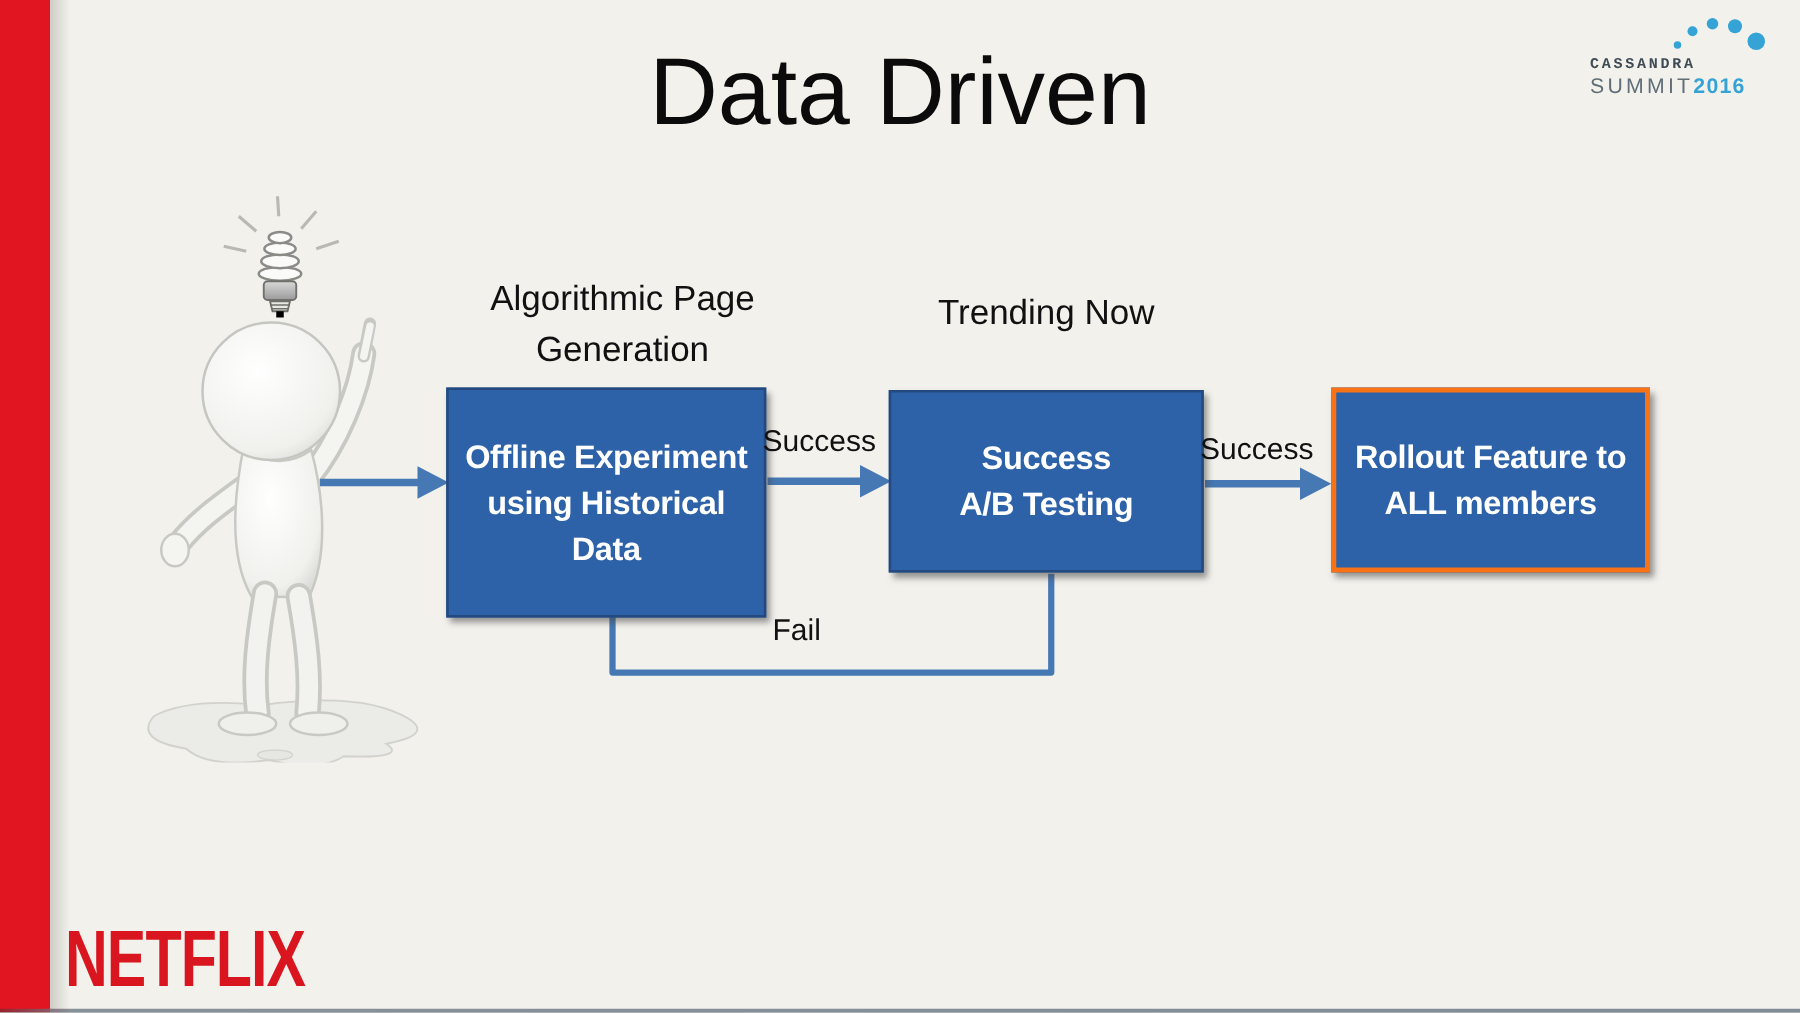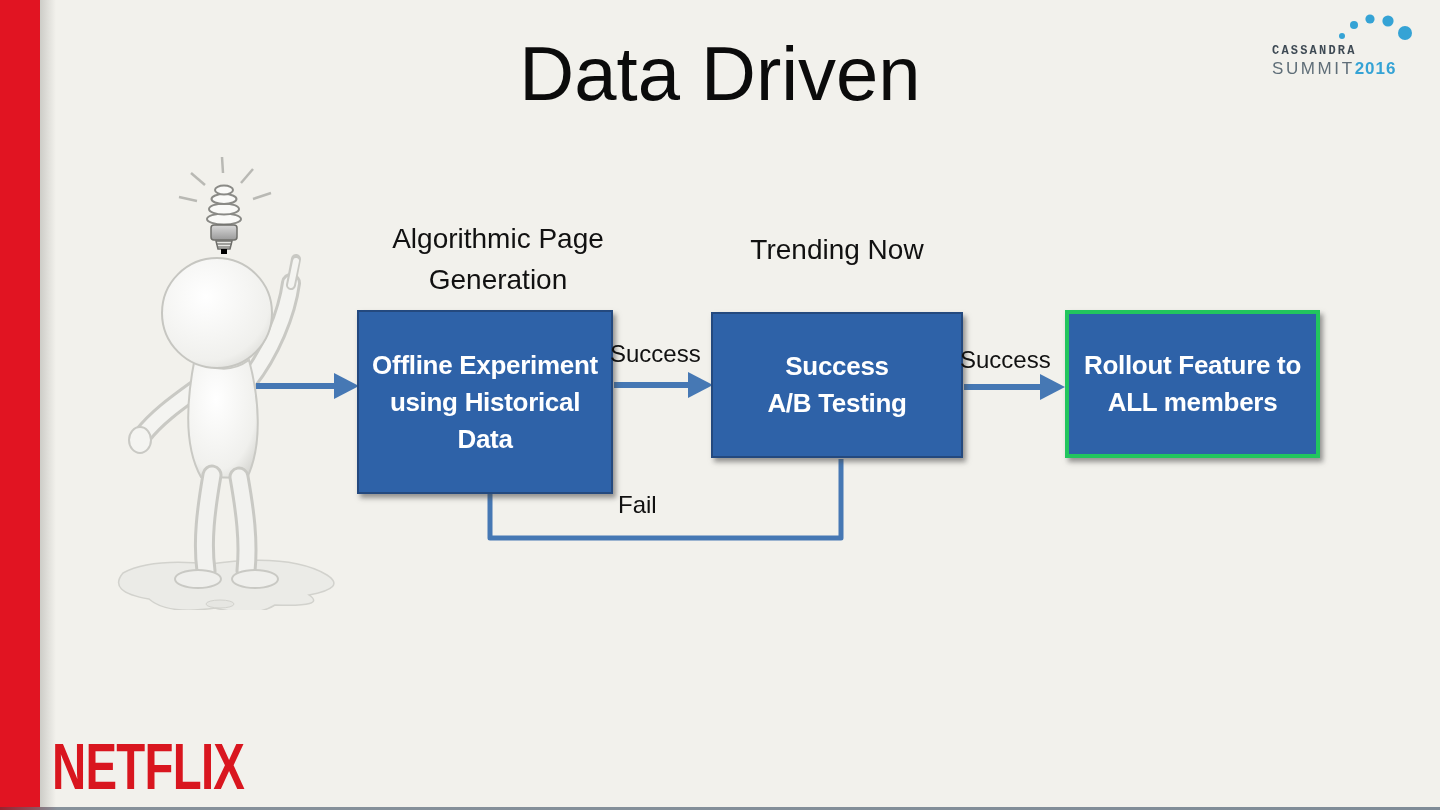--- a/index.html
+++ b/index.html
@@ -57,21 +57,21 @@
     box-sizing:border-box;
     box-shadow:3px 4px 5px rgba(70,70,70,0.55);
     display:flex;flex-direction:column;justify-content:center;align-items:center;
     color:#ffffff;font-weight:700;font-size:26px;line-height:37px;
     text-align:center;letter-spacing:-0.3px;
   }
   .node-offline{left:357px;top:310px;width:256px;height:184px;}
   .node-online{left:711px;top:312px;width:252px;height:146px;}
   .node-rollout{
     left:1065px;top:310px;width:255px;height:148px;
-    border:4px solid #22c55e;
+    border:4px solid #f97316;
   }
   
   .above-label{
     position:absolute;color:#111;font-size:28px;line-height:41px;
     text-align:center;
   }
   .above-offline{left:370px;top:218px;width:256px;}
   .above-online{left:712px;top:229px;width:250px;}
   
   .edge-label{

